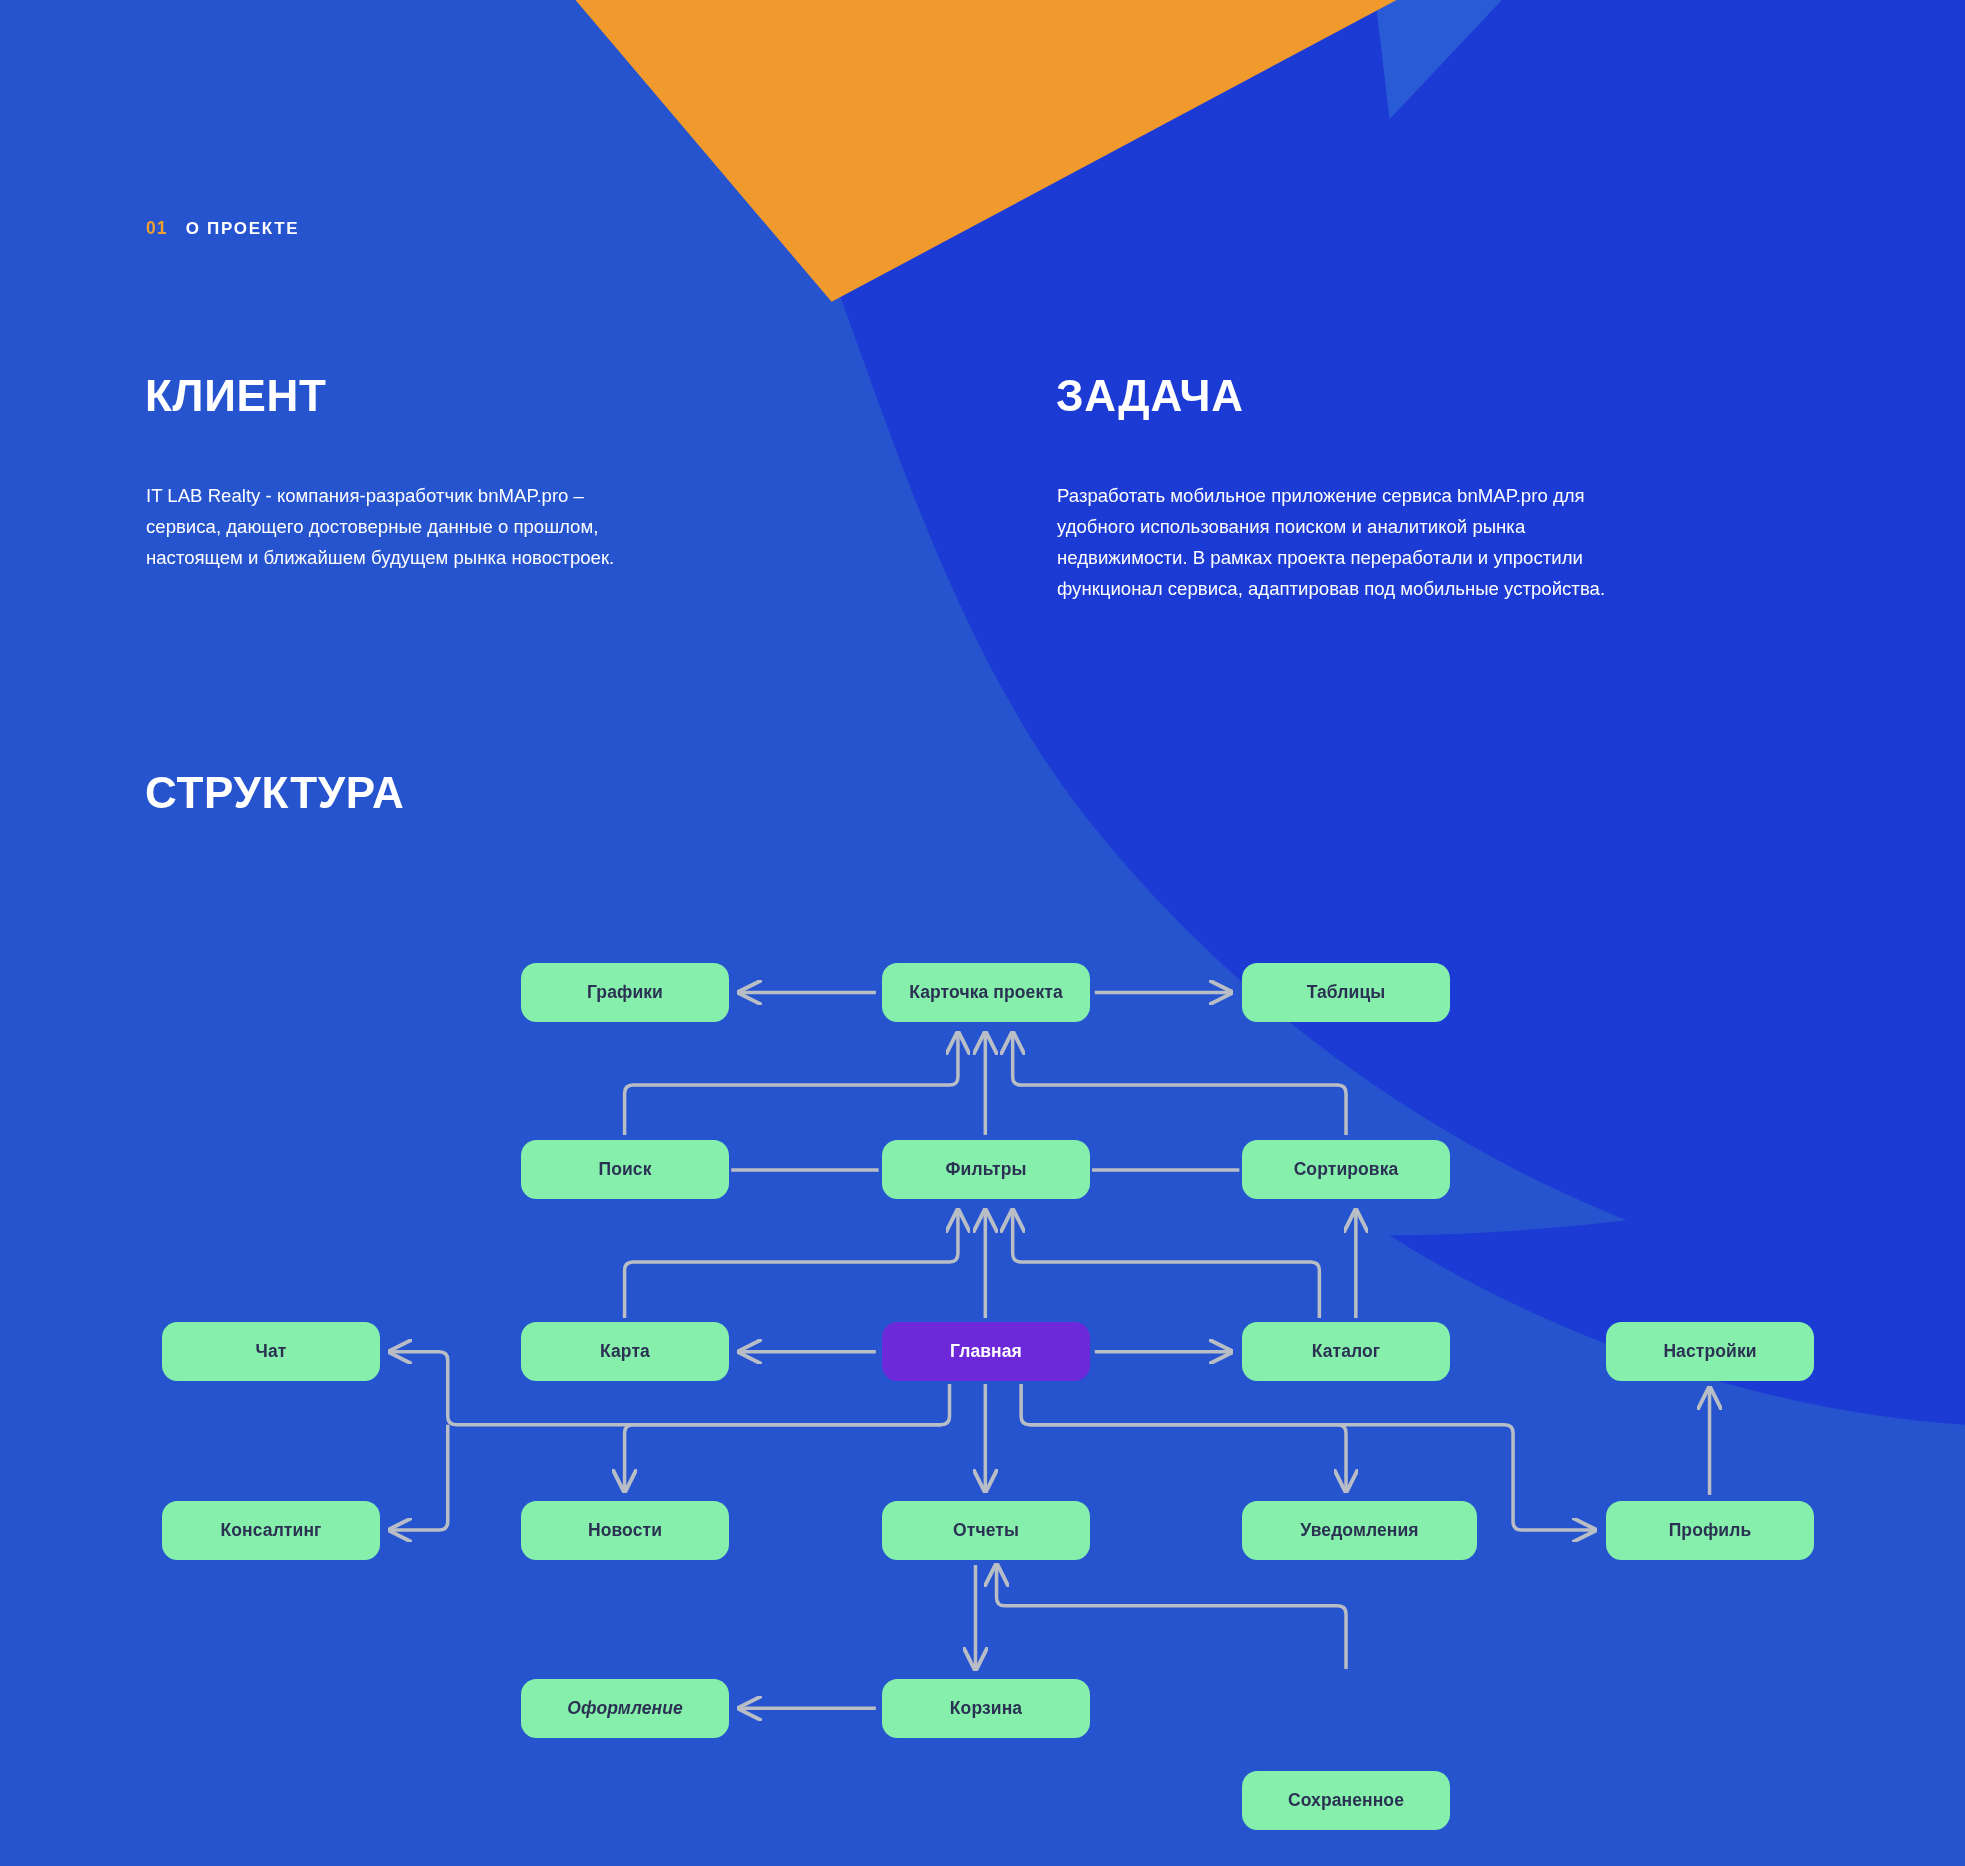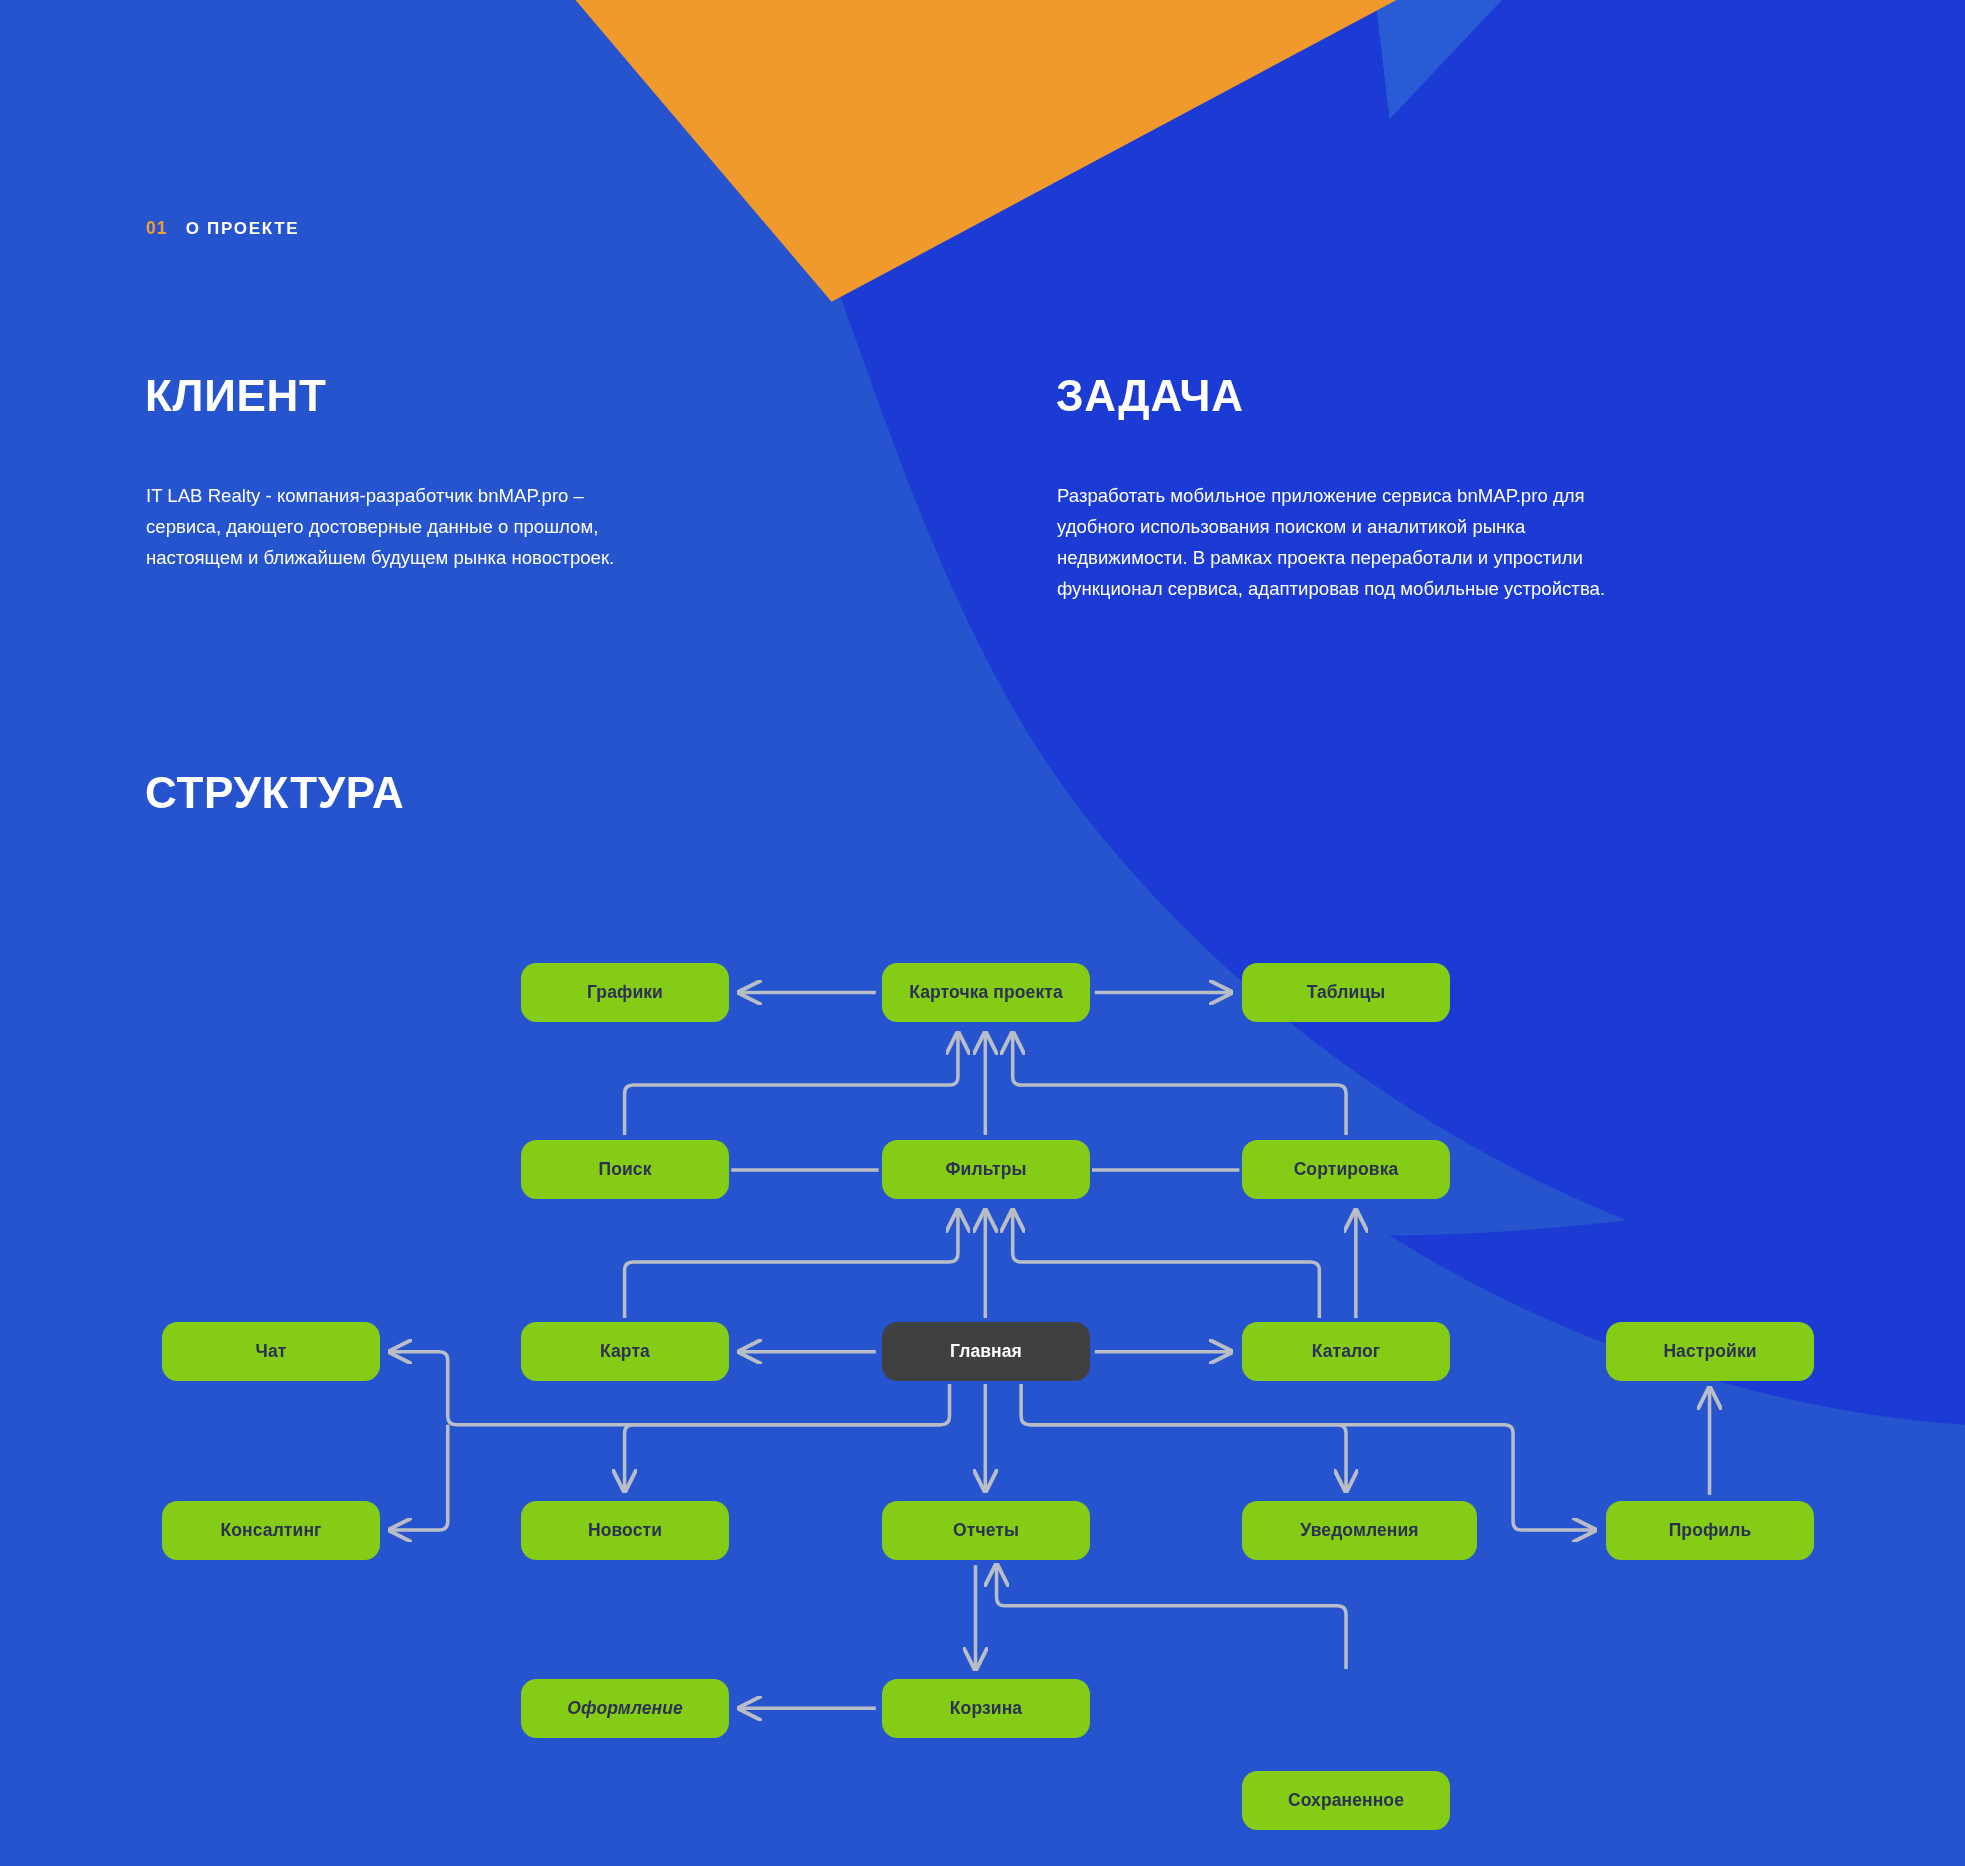--- a/index.html
+++ b/index.html
@@ -42,30 +42,30 @@
     font-size:18.6px;line-height:31px;font-weight:400;
     white-space:pre-line;
   }
   #p-client{left:146px;top:480px;width:632px;}
   #p-task{left:1057px;top:480px;width:737px;}
 
   
   #diagram{position:absolute;left:0;top:0;width:1965px;height:1867px;}
   .node{
     position:absolute;
-    background:#84cc16;
+    background:#86efac;
     border-radius:15.4px;
     display:flex;align-items:center;justify-content:center;
     color:#2B3152;
     font-size:17.5px;font-weight:bold;
     letter-spacing:0.1px;
     box-sizing:border-box;
     z-index:6;
   }
-  .node.active{background:#404040;color:#FFFFFF;}
+  .node.active{background:#6d28d9;color:#FFFFFF;}
   svg.edges{position:absolute;left:0;top:0;width:1965px;height:1867px;z-index:4;pointer-events:none;}
 </style>
 </head>
 <body>
 
 <svg class="bg-layer" viewBox="0 0 2800 2660" preserveAspectRatio="none">
   <rect x="0" y="0" width="2800" height="2660" fill="#2554CE"></rect>
 
   <path fill="#2A5BD6" d="M 750,0 L 1600,0 L 1600,2660 L 750,2660 Z" opacity="0"></path>
 

